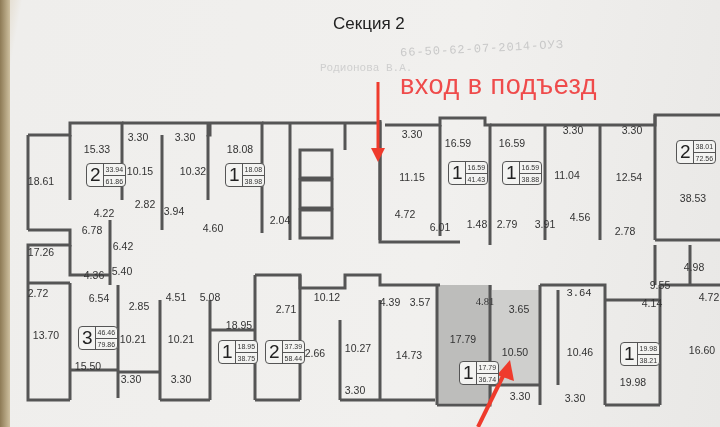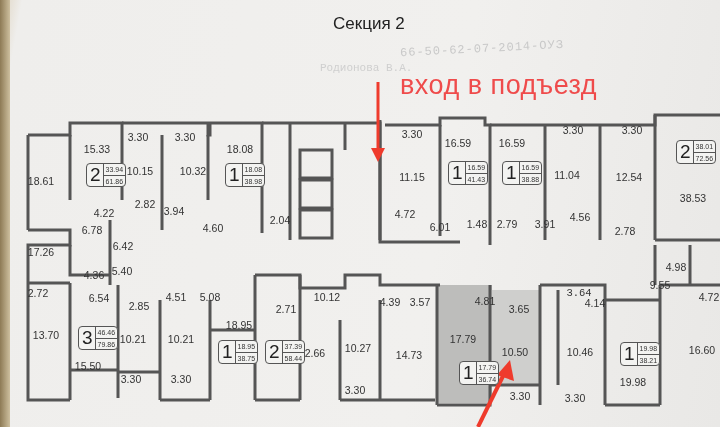--- a/index.html
+++ b/index.html
@@ -114,26 +114,26 @@
     <div class="lbl" style="left: 629px; top: 177px;">12.54</div>
     <div class="lbl" style="left: 693px; top: 198px;">38.53</div>
     <div class="lbl" style="left: 405px; top: 214px;">4.72</div>
     <div class="lbl" style="left: 440px; top: 227px; text-align: center;">6.01</div>
     <div class="lbl" style="left: 477px; top: 224px;">1.48</div>
     <div class="lbl" style="left: 507px; top: 224px;">2.79</div>
     <div class="lbl" style="left: 545px; top: 224px;">3.91</div>
     <div class="lbl" style="left: 580px; top: 217px;">4.56</div>
     <div class="lbl" style="left: 625px; top: 231px;">2.78</div>
     <div class="lbl" style="left: 660px; top: 253px; margin-top: 32px;">9.55</div>
-    <div class="lbl" style="left: 676px; top: 267px;">4.98</div>
+    <div class="lbl" style="left: 694px; top: 267px;">4.98</div>
     <div class="lbl" style="left: 709px; top: 297px;">4.72</div>
-    <div class="lbl" style="left: 485px; top: 301px;">4.81</div>
+    <div class="lbl" style="left: 485px; top: 301px; font-family: Liberation Serif, serif;">4.81</div>
     <div class="lbl" style="left: 519px; top: 309px;">3.65</div>
     <div class="lbl" style="left: 579px; top: 293px; font-family: Liberation Mono, monospace;">3.64</div>
-    <div class="lbl" style="left: 595px; top: 303px;">4.14</div>
+    <div class="lbl" style="left: 652px; top: 303px;">4.14</div>
     <div class="lbl" style="left: 463px; top: 339px;">17.79</div>
     <div class="lbl" style="left: 515px; top: 352px;">10.50</div>
     <div class="lbl" style="left: 580px; top: 352px;">10.46</div>
     <div class="lbl" style="left: 702px; top: 350px;">16.60</div>
     <div class="lbl" style="left: 633px; top: 382px;">19.98</div>
     <div class="lbl" style="left: 520px; top: 396px;">3.30</div>
     <div class="lbl" style="left: 575px; top: 398px;">3.30</div>
   </div>
 <div id="apts">
     <div class="badge" style="left: 86px; top: 163px;">

